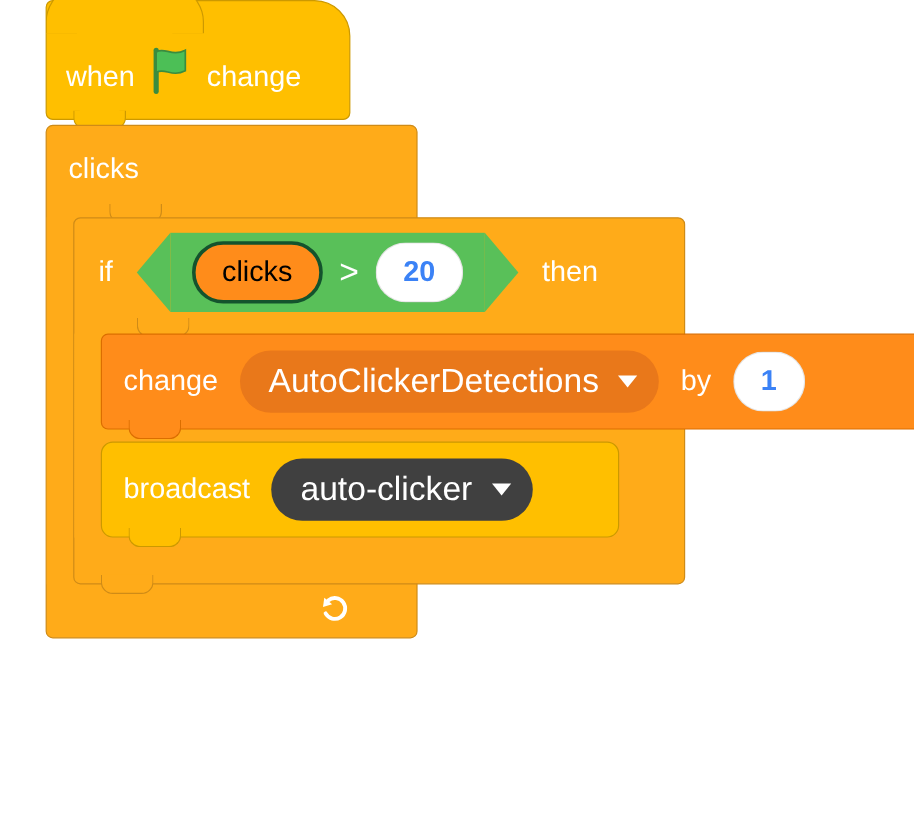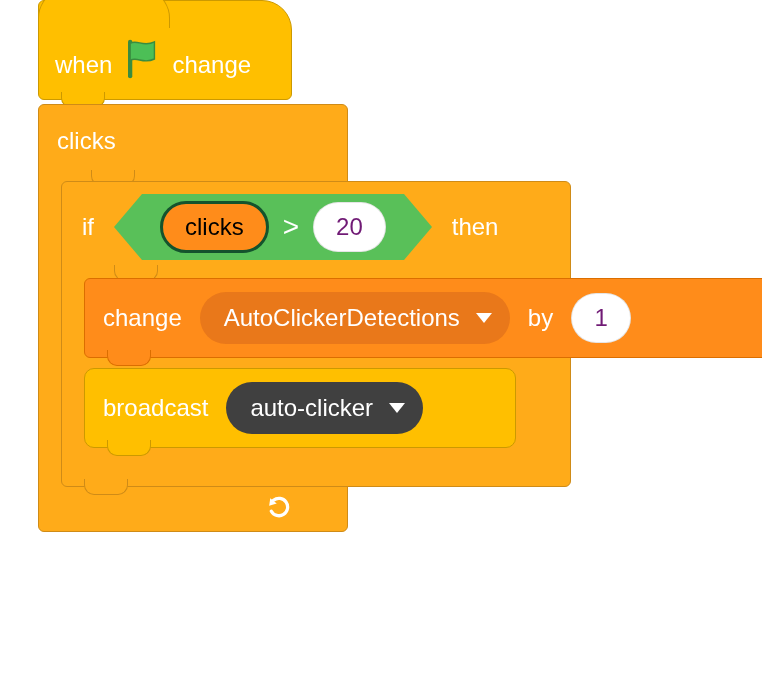--- a/index.html
+++ b/index.html
@@ -128,21 +128,21 @@
   
   .pill {
     border-radius: 999px;
     height: 50px;
     display: inline-flex;
     align-items: center;
     padding: 0 22px;
     font-size: 24px;
   }
   .var-pill { background:#ff8c1a; color:#000000; border:3px solid #14532d; height:52px; }
-  .white-pill { background:#fff; color:#701a75; border:1px solid rgba(0,0,0,.1); min-width:60px; justify-content:center; }
+  .white-pill { background:#fff; color:#3b82f6; border:1px solid rgba(0,0,0,.1); min-width:60px; justify-content:center;font-weight:bold; }
 
   
   .datablock {
     position: relative;
     width: 710px;
     background:#ff8c1a;
     border:1px solid #db6e00;
     border-radius:6px;
     min-height:80px;
     display:flex;
@@ -155,21 +155,21 @@
   }
   .datablock .bump { background:#ff8c1a; border-color:#db6e00; }
 
   .dropdown {
     border-radius:999px;
     height:52px;
     display:inline-flex;
     align-items:center;
     padding:0 18px 0 24px;
     gap:12px;
-    font-size:24px;
+    font-size:28px;
   }
   .dd-data-inner { background:#e9781a; }
   .dd-event { background:#404040; }
 
   .chev {
     width:0;height:0;
     border-left:8px solid transparent;
     border-right:8px solid transparent;
     border-top:10px solid #fff;
     margin-left:4px;

